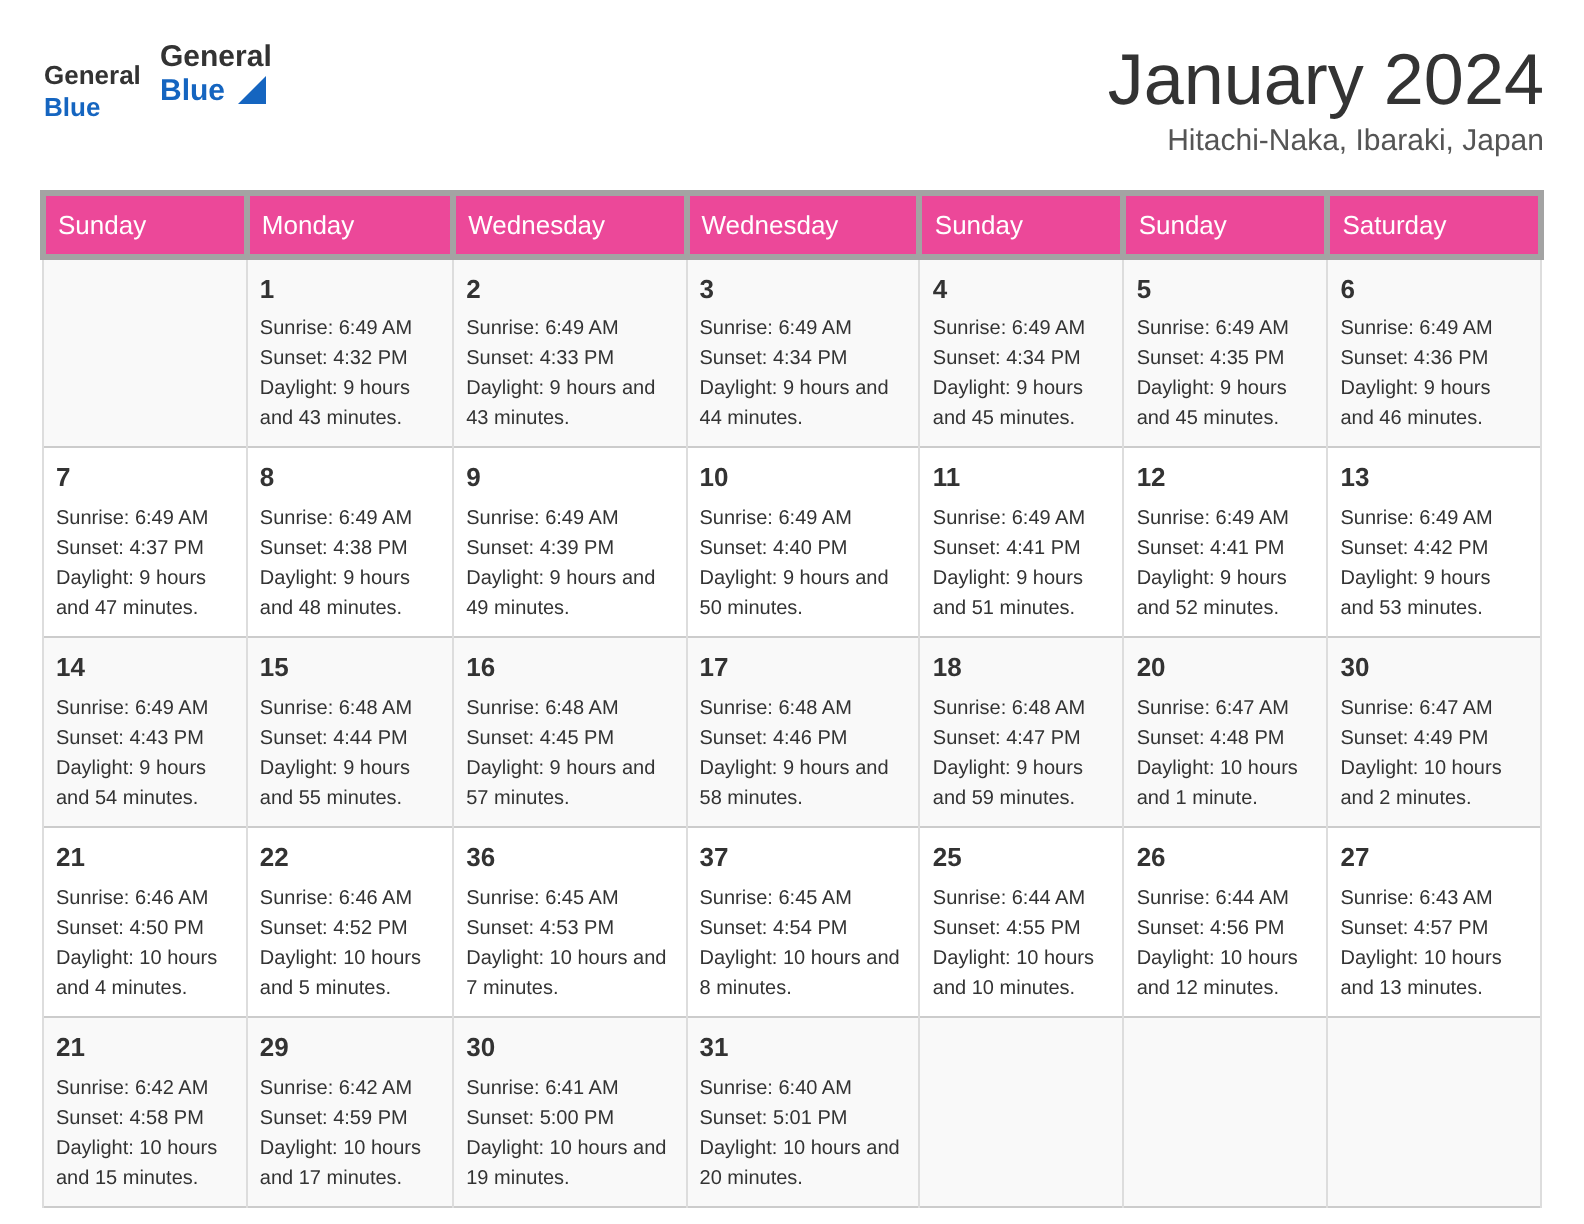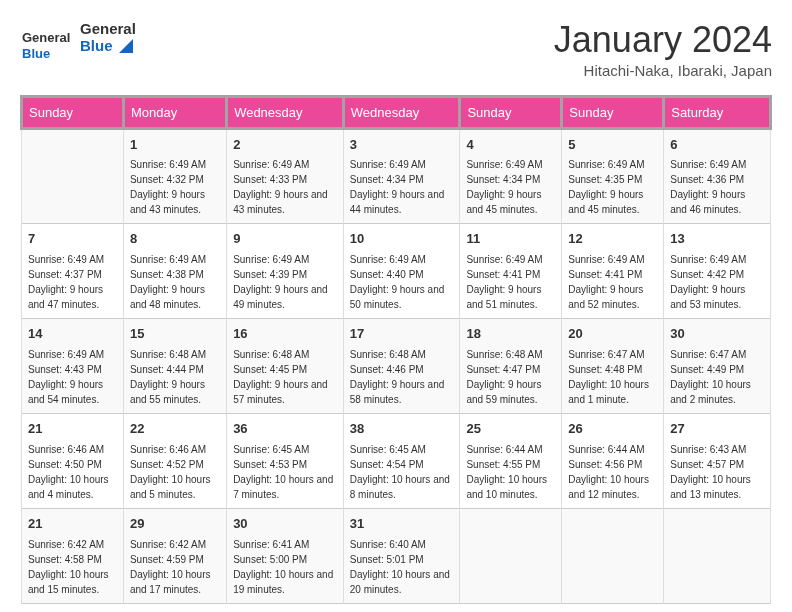--- a/index.html
+++ b/index.html
@@ -212,21 +212,21 @@
         </td>
         <td>
           <span class="day-num">22</span>
           <div class="day-info">Sunrise: 6:46 AM<br>Sunset: 4:52 PM<br>Daylight: 10 hours and 5 minutes.</div>
         </td>
         <td>
           <span class="day-num">36</span>
           <div class="day-info">Sunrise: 6:45 AM<br>Sunset: 4:53 PM<br>Daylight: 10 hours and 7 minutes.</div>
         </td>
         <td>
-          <span class="day-num">38</span>
+          <span class="day-num">37</span>
           <div class="day-info">Sunrise: 6:45 AM<br>Sunset: 4:54 PM<br>Daylight: 10 hours and 8 minutes.</div>
         </td>
         <td>
           <span class="day-num">25</span>
           <div class="day-info">Sunrise: 6:44 AM<br>Sunset: 4:55 PM<br>Daylight: 10 hours and 10 minutes.</div>
         </td>
         <td>
           <span class="day-num">26</span>
           <div class="day-info">Sunrise: 6:44 AM<br>Sunset: 4:56 PM<br>Daylight: 10 hours and 12 minutes.</div>
         </td>

